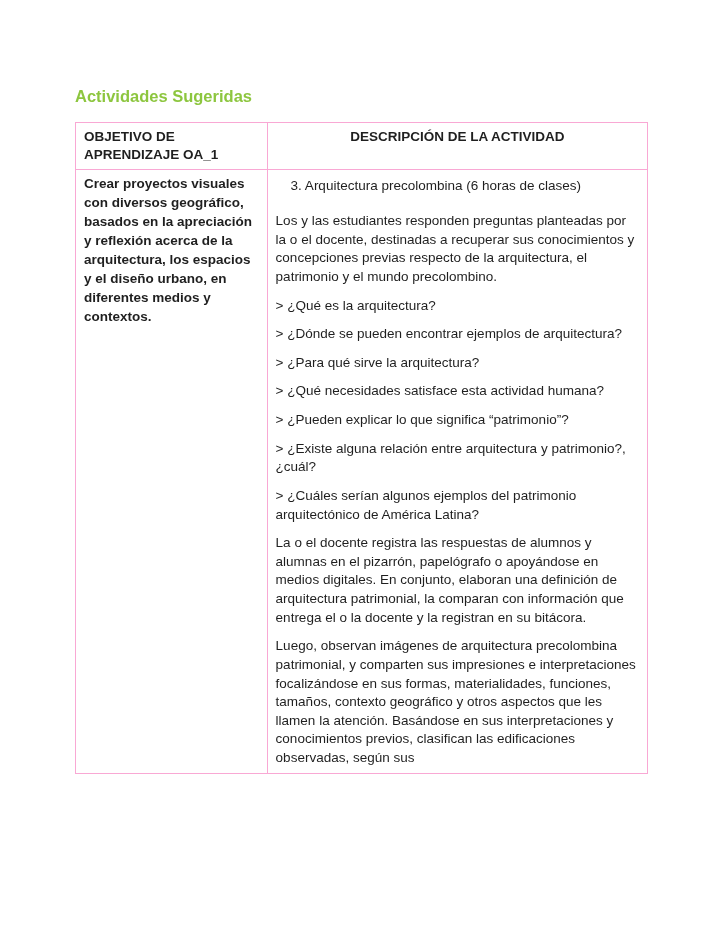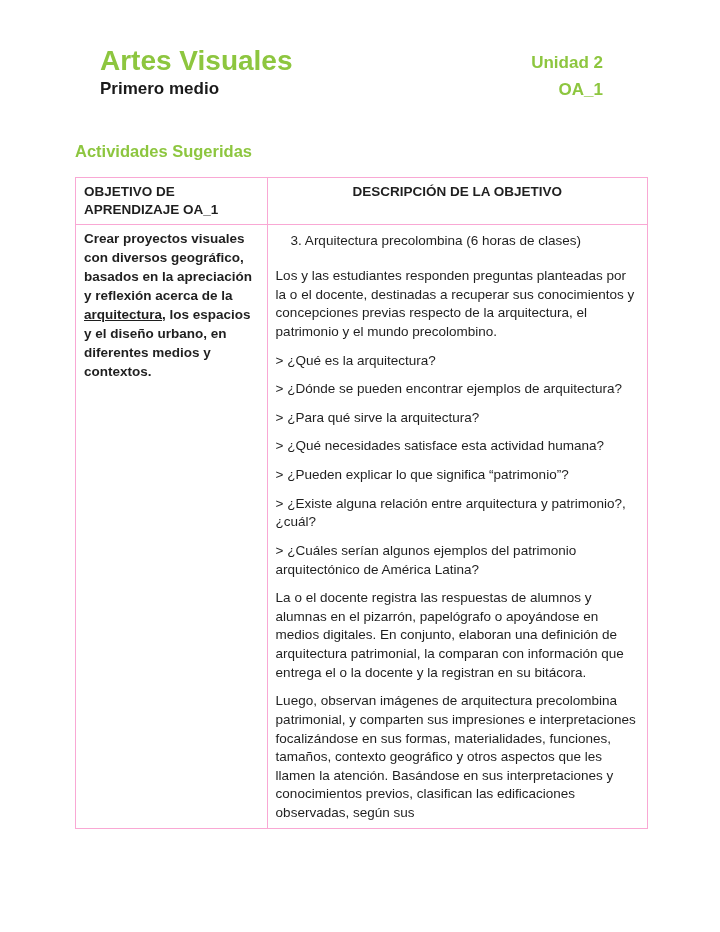--- a/index.html
+++ b/index.html
@@ -98,49 +98,39 @@
   }
   .activity-heading {
     font-weight: normal;
     margin: 2px 0 0 15px;
   }
   .description-cell p {
     margin: 0 0 0 0;
     margin-top: 10px;
   }
   .description-cell p.first { margin-top: 16px; }
-  .underlined { text-decoration: underline; }
+  .underlined { }
 </style>
 </head>
 <body>
 
 <div class="page">
 
-  <div class="doc-header">
-    <div class="header-left">
-      <div class="doc-title">Artes Visuales</div>
-      <div class="doc-subtitle">Primero medio</div>
-    </div>
-    <div class="header-right">
-      <div class="unit-label">Unidad 2</div>
-      <div class="oa-label">OA_1</div>
-    </div>
-  </div>
 
   <div class="section-title">Actividades Sugeridas</div>
 
   <table class="activity-table">
     <colgroup>
       <col class="col-objective">
       <col class="col-description">
     </colgroup>
     <thead>
       <tr>
         <th class="objective-header">OBJETIVO DE APRENDIZAJE OA_1</th>
-        <th class="description-header">DESCRIPCIÓN DE LA OBJETIVO</th>
+        <th class="description-header">DESCRIPCIÓN DE LA ACTIVIDAD</th>
       </tr>
     </thead>
     <tbody>
       <tr>
         <td class="objective-cell">
           <span>Crear proyectos visuales con diversos geográfico, basados en la apreciación y reflexión acerca de la </span><span class="underlined">arquitectura</span><span>, los espacios y el diseño urbano, en diferentes medios y contextos.</span>
         </td>
         <td class="description-cell">
           <div class="activity-heading">3. Arquitectura precolombina (6 horas de clases)</div>
           <p class="first">Los y las estudiantes responden preguntas planteadas por la o el docente, destinadas a recuperar sus conocimientos y concepciones previas respecto de la arquitectura, el patrimonio y el mundo precolombino.</p>

